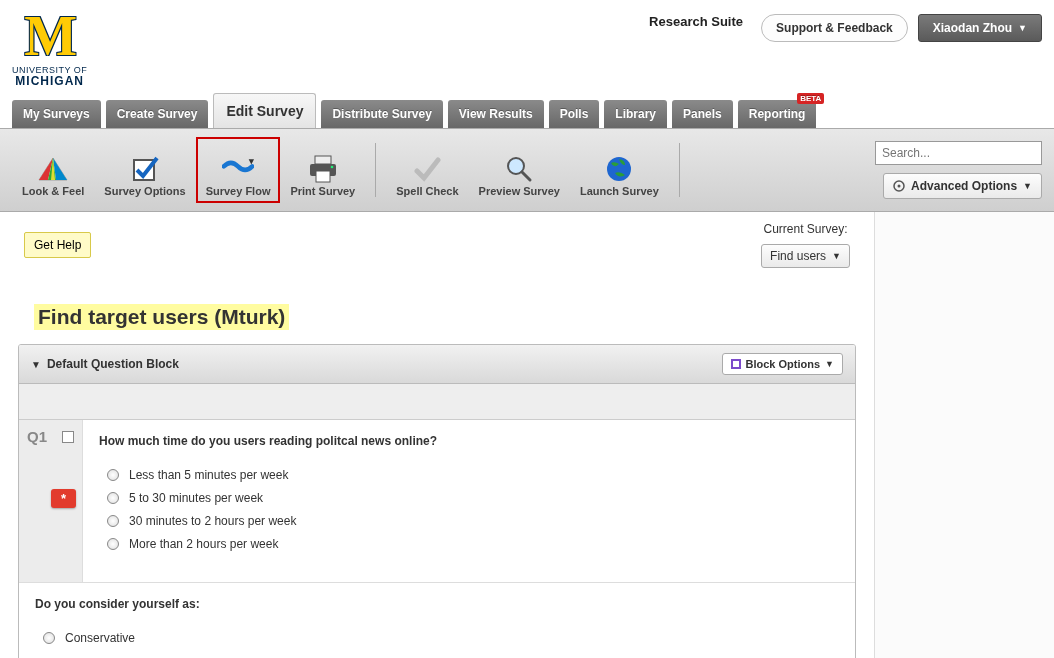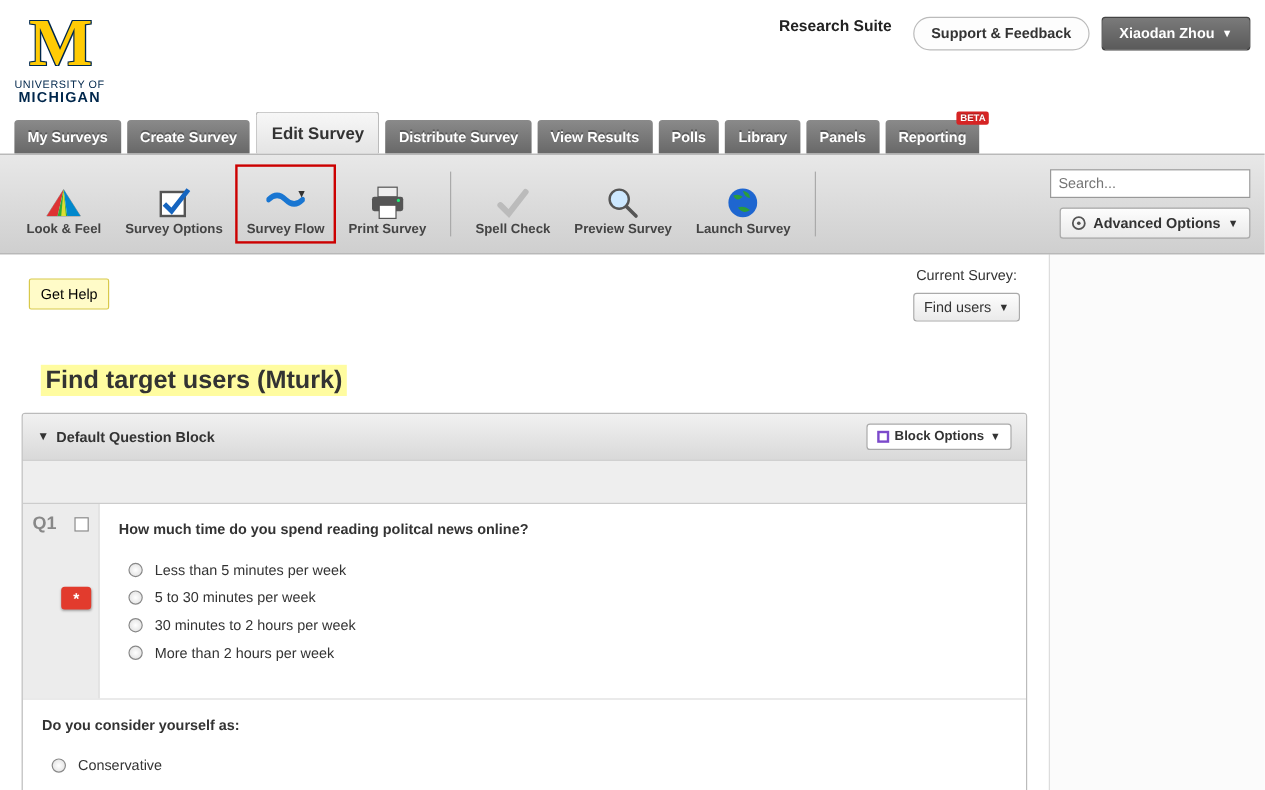--- a/index.html
+++ b/index.html
@@ -451,21 +451,21 @@
 
       <div class="question">
         <div class="q-sidebar">
           <div class="q-sidebar-row1">
             <span class="q-num">Q1</span>
             <span class="q-check"></span>
           </div>
           <span class="req-badge">*</span>
         </div>
         <div class="q-body">
-          <div class="q-text">How much time do you spend reading politcal news online?</div>
+          <div class="q-text">How much time do you users reading politcal news online?</div>
           <div class="q-option">
               <span class="radio"></span>
               <span>Less than 5 minutes per week</span>
             </div>
           <div class="q-option">
               <span class="radio"></span>
               <span>5 to 30 minutes per week</span>
             </div>
           <div class="q-option">
               <span class="radio"></span>

